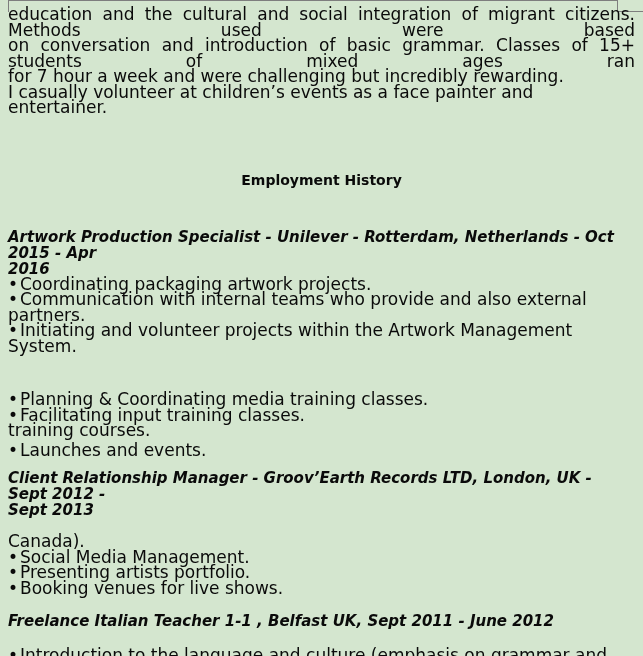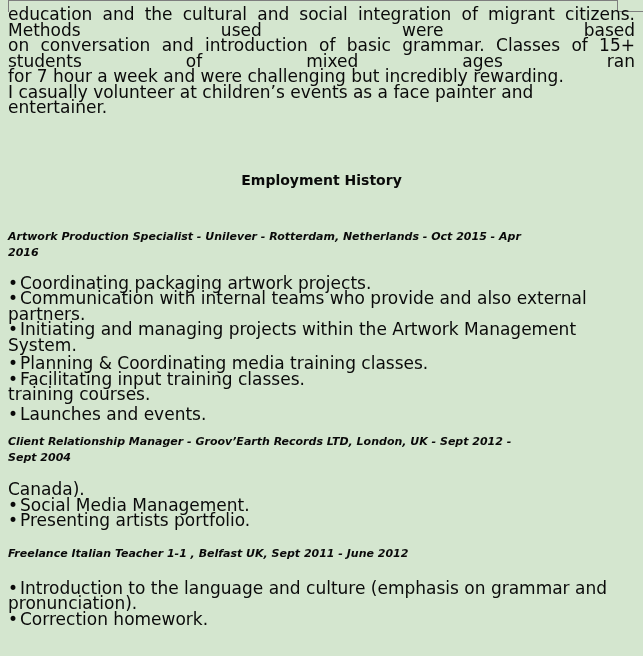--- a/index.html
+++ b/index.html
@@ -32,30 +32,30 @@
     margin-top: 56px;
     font-size: 14px;
     line-height: 17px;
     font-weight: bold;
     text-align: center;
   }
 
   .job-title {
     font-weight: bold;
     font-style: italic;
-    font-size: 11px;
+    font-size: 15px;
     line-height: 16px;
   }
 
   .marker { display: inline-block; width: 12px; }
 
   #job1 .job-title { margin-top: 40px; }
-  #job1 .bullets   { margin-top: 15px; }
+  #job1 .bullets   { }
   #job2 .job-title { margin-top: 31px; }
-  #job2 .bullets   { margin-top: 3px; }
+  #job2 .bullets   { margin-top: 38px; }
   #job3 .job-title { margin-top: 12px; }
   #job3 .bullets   { margin-top: 16px; }
   #job4 .job-title { margin-top: 17px; }
   #job4 .bullets   { margin-top: 19px; }
   .mt4 { margin-top: 4px; }
 </style>
 </head>
 <body>
 
 <div class="frame" id="frame-top-h"></div>
@@ -75,42 +75,43 @@
   <div class="sec-heading">Employment History</div>
 
   <div class="job" id="job1">
     <div class="job-title">
       <div>Artwork Production Specialist - Unilever - Rotterdam, Netherlands - Oct 2015 - Apr</div>
       <div>2016</div>
     </div>
     <div class="bullets">
       <div class="b-line"><span class="marker">•</span><span>Coordinating packaging artwork projects.</span></div>
       <div class="b-line"><span class="marker">•</span><span>Communication with internal teams who provide and also external partners.</span></div>
-      <div class="b-line"><span class="marker">•</span><span>Initiating and managing projects within the Artwork Management System.</span></div>
+      <div class="b-line"><span class="marker">•</span><span>Initiating and volunteer projects within the Artwork Management System.</span></div>
     </div>
   </div>
 
   <div class="job" id="job2">
     <div class="bullets">
       <div class="b-line"><span class="marker">•</span><span>Planning &amp; Coordinating media training classes.</span></div>
       <div class="b-line"><span class="marker">•</span><span>Facilitating input training classes.</span></div>
       <div class="b-cont">training courses.</div>
       <div class="b-line mt4"><span class="marker">•</span><span>Launches and events.</span></div>
     </div>
   </div>
 
   <div class="job" id="job3">
     <div class="job-title">
       <div>Client Relationship Manager - Groov’Earth Records LTD, London, UK - Sept 2012 -</div>
-      <div>Sept 2004</div>
+      <div>Sept 2013</div>
     </div>
     <div class="bullets">
       <div class="b-cont">Canada).</div>
       <div class="b-line"><span class="marker">•</span><span>Social Media Management.</span></div>
       <div class="b-line"><span class="marker">•</span><span>Presenting artists portfolio.</span></div>
+      <div class="b-line"><span class="marker">•</span><span>Booking venues for live shows.</span></div>
     </div>
   </div>
 
   <div class="job" id="job4">
     <div class="job-title">
       <div>Freelance Italian Teacher 1-1 , Belfast UK, Sept 2011 - June 2012</div>
     </div>
     <div class="bullets">
       <div class="b-line"><span class="marker">•</span><span>Introduction to the language and culture (emphasis on grammar and pronunciation).</span></div>
       <div class="b-line"><span class="marker">•</span><span>Correction homework.</span></div>

